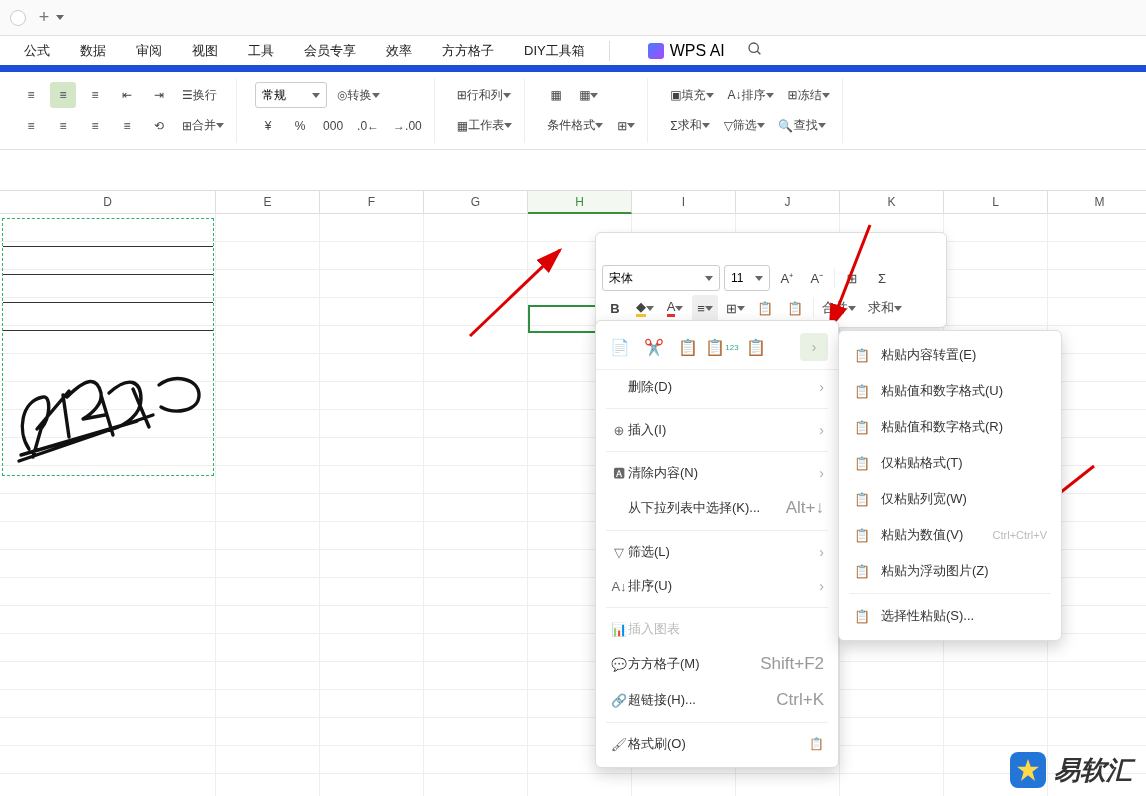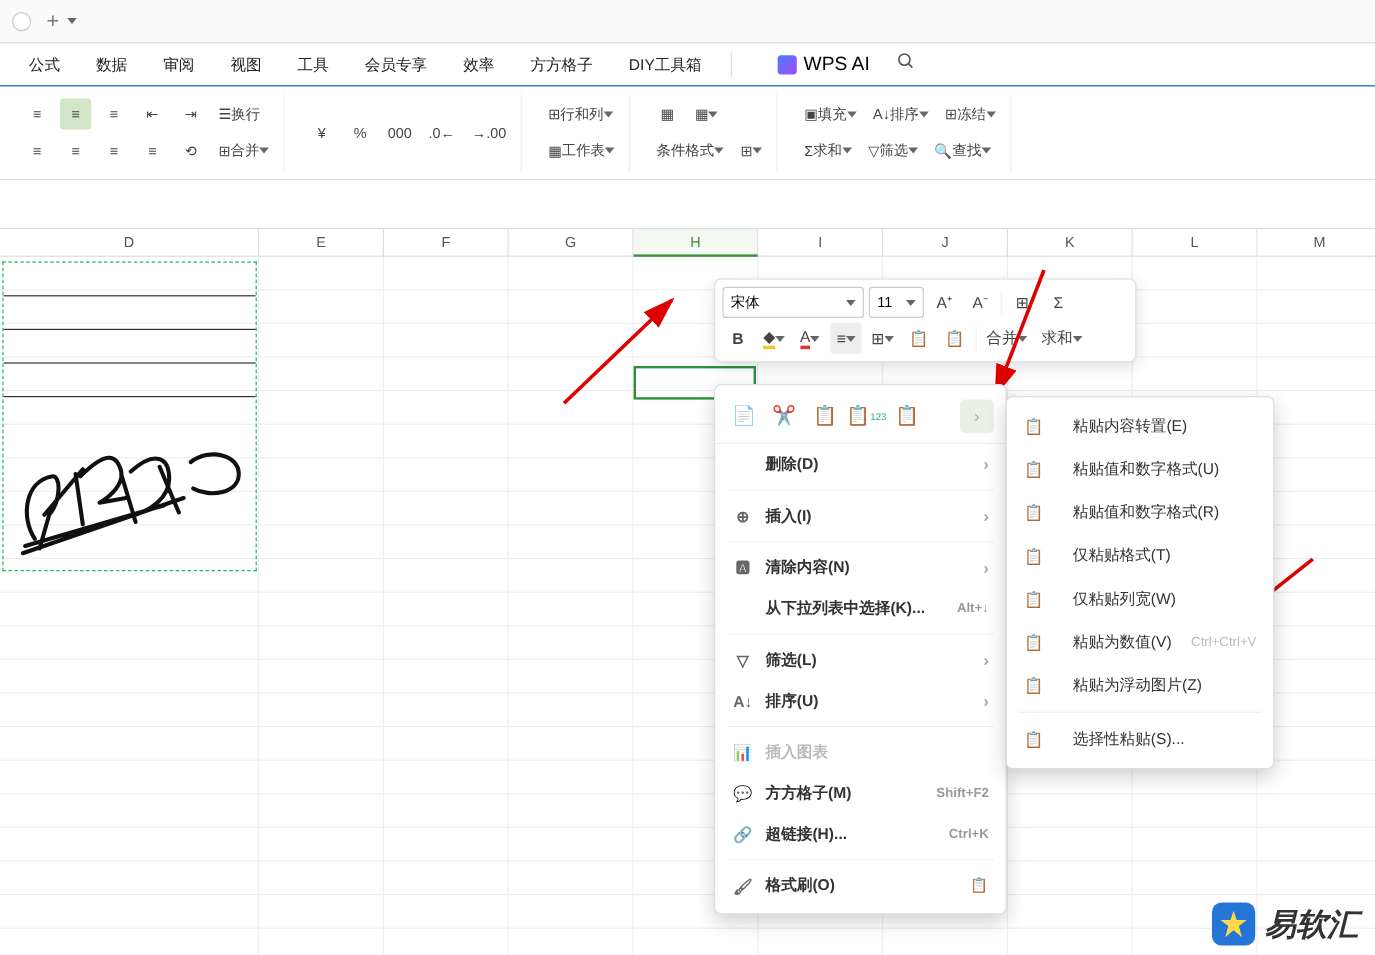--- a/index.html
+++ b/index.html
@@ -2,21 +2,21 @@
 <html><head>
 <meta charset="utf-8">
 <style>
 * { margin: 0; padding: 0; box-sizing: border-box; font-family: "Microsoft YaHei", 微软雅黑, sans-serif; }
 body { background: #fff; width: 1146px; height: 796px; overflow: hidden; position: relative; }
 
 .tab-bar { height: 36px; background: #fafafa; border-bottom: 1px solid #e0e0e0; display: flex; align-items: center; padding-left: 10px; }
 .tab-close { width: 16px; height: 16px; border-radius: 50%; background:#fff; border:1px solid #ccc; margin-right: 10px; }
 .tab-add { width: 16px; height: 16px; color: #777; font-size: 18px; display:flex; align-items:center; justify-content:center; margin-right:4px; cursor:pointer; }
 
-.menu-bar { height: 36px; display: flex; align-items: center; border-bottom: 1px solid #1d4ed8; padding: 0 10px; gap: 2px; }
+.menu-bar { height: 36px; display: flex; align-items: center; border-bottom: 7px solid #1d4ed8; padding: 0 10px; gap: 2px; }
 .menu-item { padding: 6px 14px; font-size: 13px; color: #222; cursor:pointer; }
 .wps-ai { display:flex; align-items:center; gap:6px; margin-left:20px; padding:4px 8px; }
 .wps-ai-icon { width:16px; height:16px; background: linear-gradient(135deg,#4a7cff,#a44aff); border-radius:3px; }
 .search-box { margin-left: 8px; padding:4px; }
 
 .ribbon { height: 78px; border-bottom: 1px solid #e0e0e0; display: flex; padding: 6px 10px; gap:10px; align-items:stretch; }
 .ribbon-group { display: flex; flex-direction: column; justify-content: space-around; padding:2px 8px; border-right:1px solid #eee; }
 .ribbon-row { display:flex; gap:6px; align-items:center; }
 .rbtn { height:26px; min-width:26px; display:flex; align-items:center; justify-content:center; font-size:12px; color:#444; padding:0 4px; cursor:pointer; }
 .rbtn.sel { background:#d4e6c8; border-radius:3px; }
@@ -29,42 +29,42 @@
 
 .dashed-area { position:absolute; top:218px; left:2px; width:212px; height:258px; border:1.5px dashed #2fb26a; }
 .dashed-area .title { font-family: "SimSun", serif; font-size:30px; padding-left:2px; line-height:1; }
 .dashed-area .hr { border-bottom:1px solid #333; height:28px; }
 .sig-svg { position:absolute; bottom:8px; left:6px; }
 
 .selected-cell { position:absolute; top:305px; left:528px; width:102px; height:28px; border:2px solid #2e8f3e; }
 .selected-cell::after { content:''; position:absolute; right:-4px; bottom:-4px; width:6px; height:6px; background:#2e8f3e; }
 
 .mini-toolbar { position:absolute; top:232px; left:595px; width:352px; background:#fff; border:1px solid #ddd; border-radius:6px; box-shadow:0 4px 12px rgba(0,0,0,0.12); padding:6px; }
-.mini-row { display:flex; align-items:center; gap:4px; }
+.mini-row { display:flex; align-items:center; gap:4px;margin-top:26px; }
 .mini-btn { height:26px; min-width:26px; display:flex; align-items:center; justify-content:center; font-size:13px; color:#444; padding:0 4px; cursor:pointer; border-radius:3px; }
 .mini-sel { border:1px solid #ccc; border-radius:3px; height:26px; display:flex; align-items:center; padding:0 6px; font-size:12px; }
 .mini-font { width:118px; justify-content:space-between; }
 .mini-size { width:46px; justify-content:space-between; }
 
 .context-menu { position:absolute; top:320px; left:595px; width:244px; background:#fff; border:1px solid #ddd; border-radius:6px; box-shadow:0 6px 16px rgba(0,0,0,0.18); padding:6px 0; z-index:10; }
 .ctx-toprow { display:flex; gap:6px; padding:6px 10px 8px 10px; border-bottom:1px solid #eee; }
 .ctx-ico { width:28px; height:28px; display:flex; align-items:center; justify-content:center; border-radius:4px; }
 .ctx-ico.active { background:#e8f1e4; }
-.ctx-item { display:flex; align-items:center; padding:8px 14px; font-size:13px; color:#333; cursor:pointer; gap:10px;font-weight:bold; }
+.ctx-item { display:flex; align-items:center; padding:8px 14px; font-size:13px; color:#333; cursor:pointer; gap:0; }
 .ctx-item .icon { width:18px; display:flex; justify-content:center; color:#666; }
 .ctx-item .label { flex:1; }
-.ctx-item .kbd { font-size:11px; color:#999; }
+.ctx-item .kbd { font-size:17px; color:#999; }
 .ctx-item .sub { color:#aaa; font-size:12px; }
 .ctx-item.disabled { color:#bbb; }
 .ctx-sep { height:1px; background:#eee; margin:4px 10px; }
 
 .submenu { position:absolute; top:330px; left:838px; width:224px; background:#fff; border:1px solid #ddd; border-radius:6px; box-shadow:0 6px 16px rgba(0,0,0,0.18); padding:6px 0; z-index:11; }
 .sub-item { display:flex; align-items:center; padding:9px 14px; font-size:13px; color:#333; cursor:pointer; gap:10px; }
 .sub-item .icon { width:18px; color:#666; display:flex; justify-content:center; }
-.sub-item .label { flex:1;margin-left:13px; }
+.sub-item .label { flex:1; }
 .sub-item .kbd { font-size:11px; color:#bbb; }
 
 .arrow-red { position:absolute; pointer-events:none; }
 
 .watermark { position:absolute; bottom:8px; right:14px; display:flex; align-items:center; gap:8px; }
 .wm-icon { width:36px; height:36px; border-radius:8px; background:#2376d8; position:relative; }
 .wm-icon::before { content:''; position:absolute; inset:7px; background:#ffd94a; clip-path: polygon(50% 0,62% 35%,100% 35%,70% 58%,82% 100%,50% 74%,18% 100%,30% 58%,0 35%,38% 35%); border-radius:3px;}
 .wm-text { font-size:26px; font-weight:800; font-style:italic; color:#333; }
 
 svg.ico { width:16px; height:16px; }
@@ -116,20 +116,27 @@
     <div class="ribbon-row">
       <div class="rbtn">≡</div>
       <div class="rbtn">≡</div>
       <div class="rbtn">≡</div>
       <div class="rbtn">≡</div>
       <div class="rbtn">⟲</div>
       <div class="rbtn">⊞ <span>合并</span> <span class="drop-caret"></span></div>
     </div>
   </div>
   <div class="ribbon-group">
+    <div class="ribbon-row">
+      <div class="mini-sel" style="width:72px;">
+          <span>常规</span> 
+          <span class="drop-caret" style="margin-left:auto;"></span>
+        </div>
+      <div class="rbtn">◎ <span>转换</span> <span class="drop-caret"></span></div>
+    </div>
     <div class="ribbon-row">
       <div class="rbtn">¥</div>
       <div class="rbtn">%</div>
       <div class="rbtn">000</div>
       <div class="rbtn">.0←</div>
       <div class="rbtn">→.00</div>
     </div>
   </div>
   <div class="ribbon-group">
     <div class="ribbon-row">

